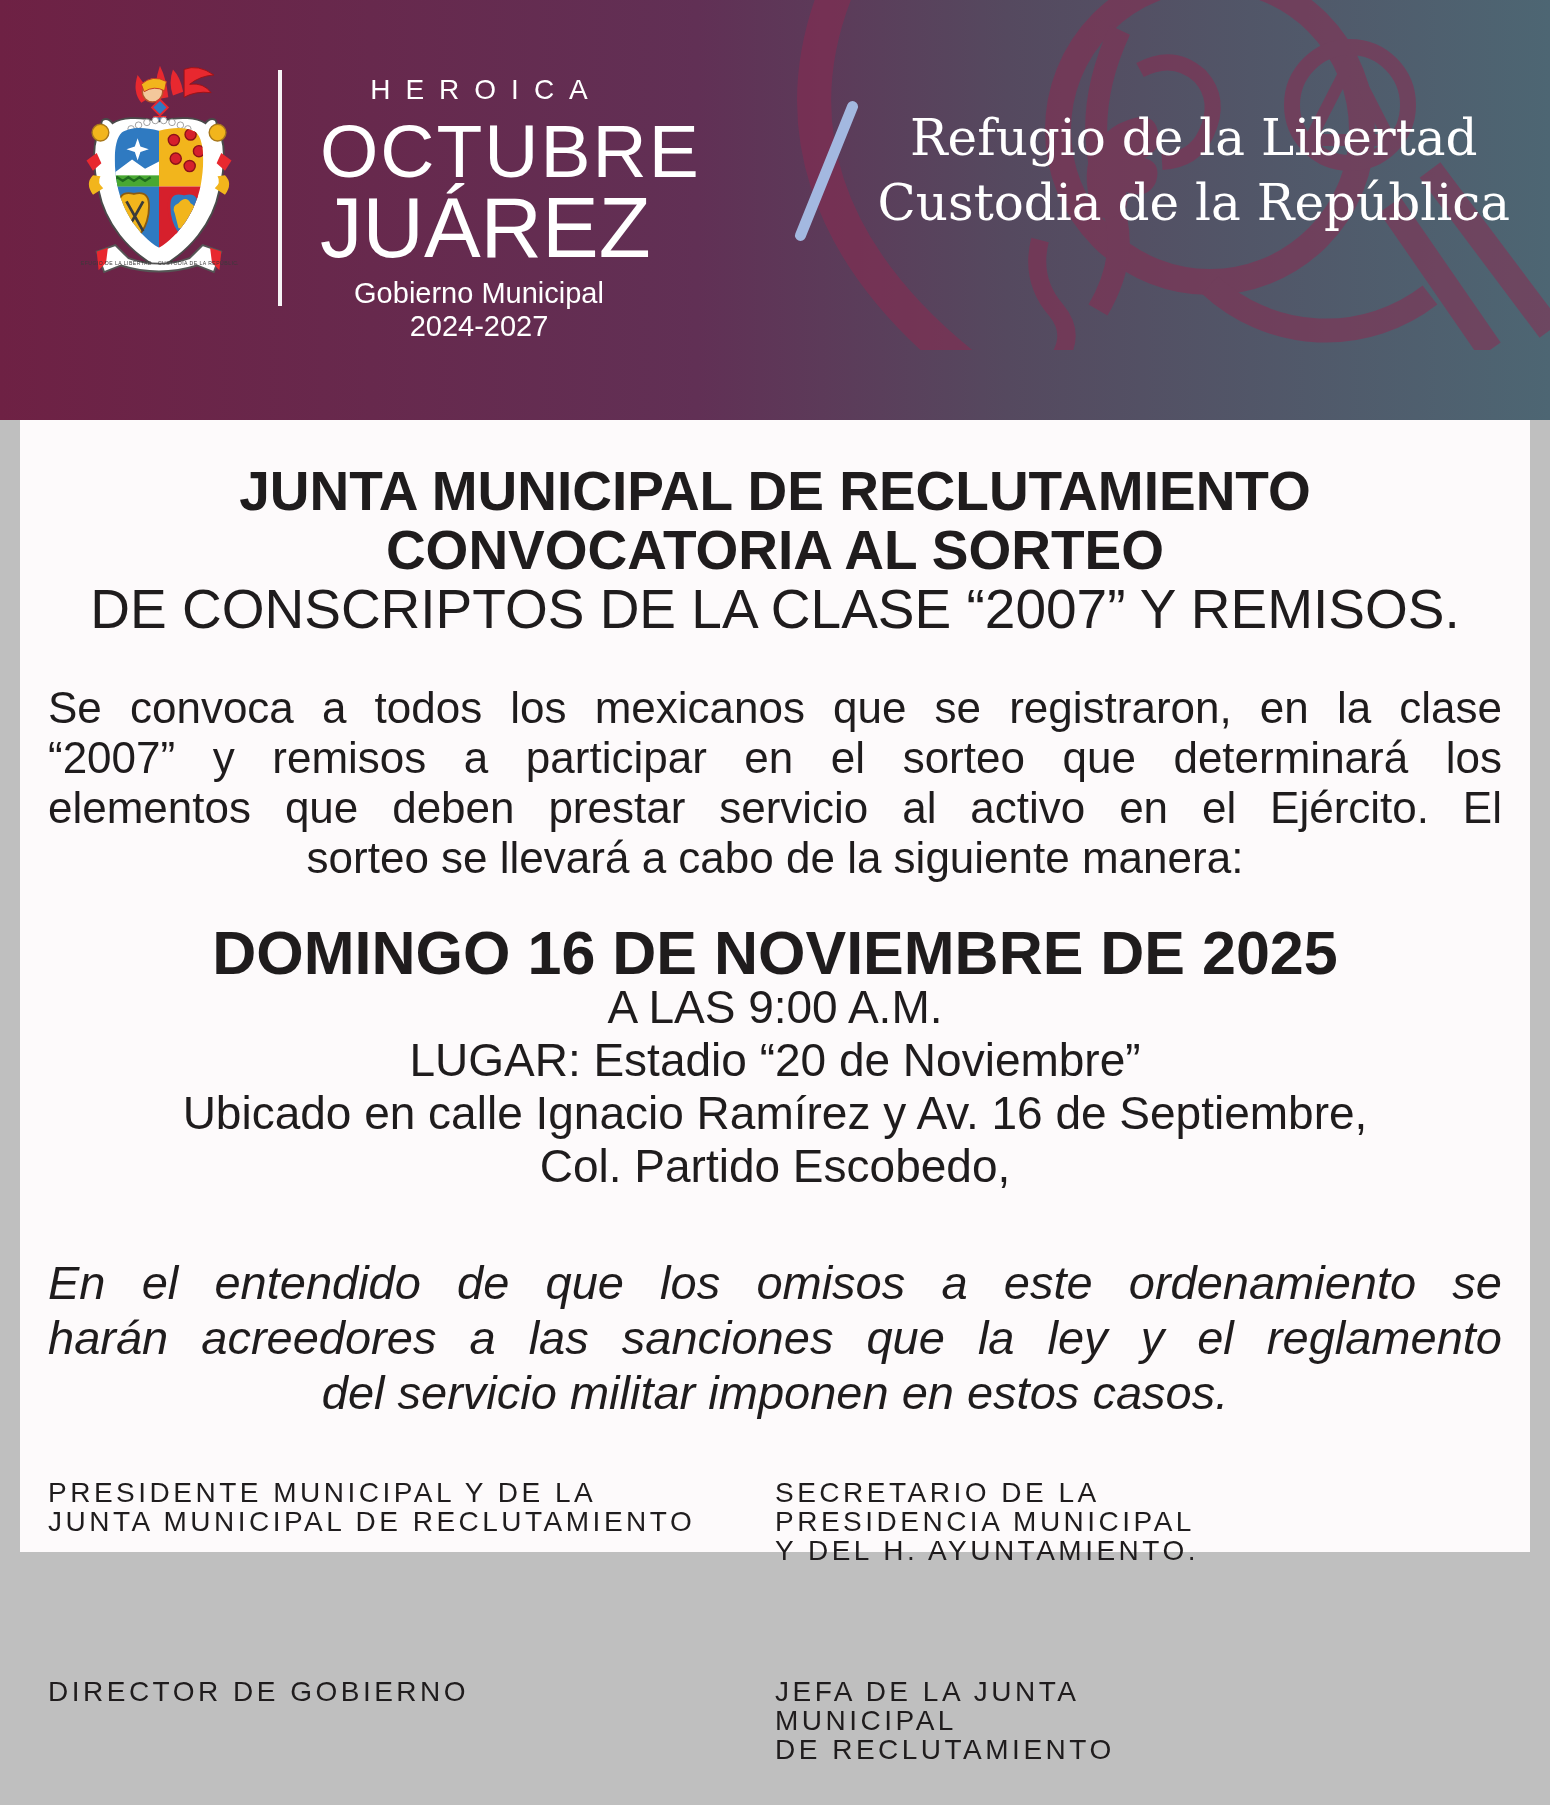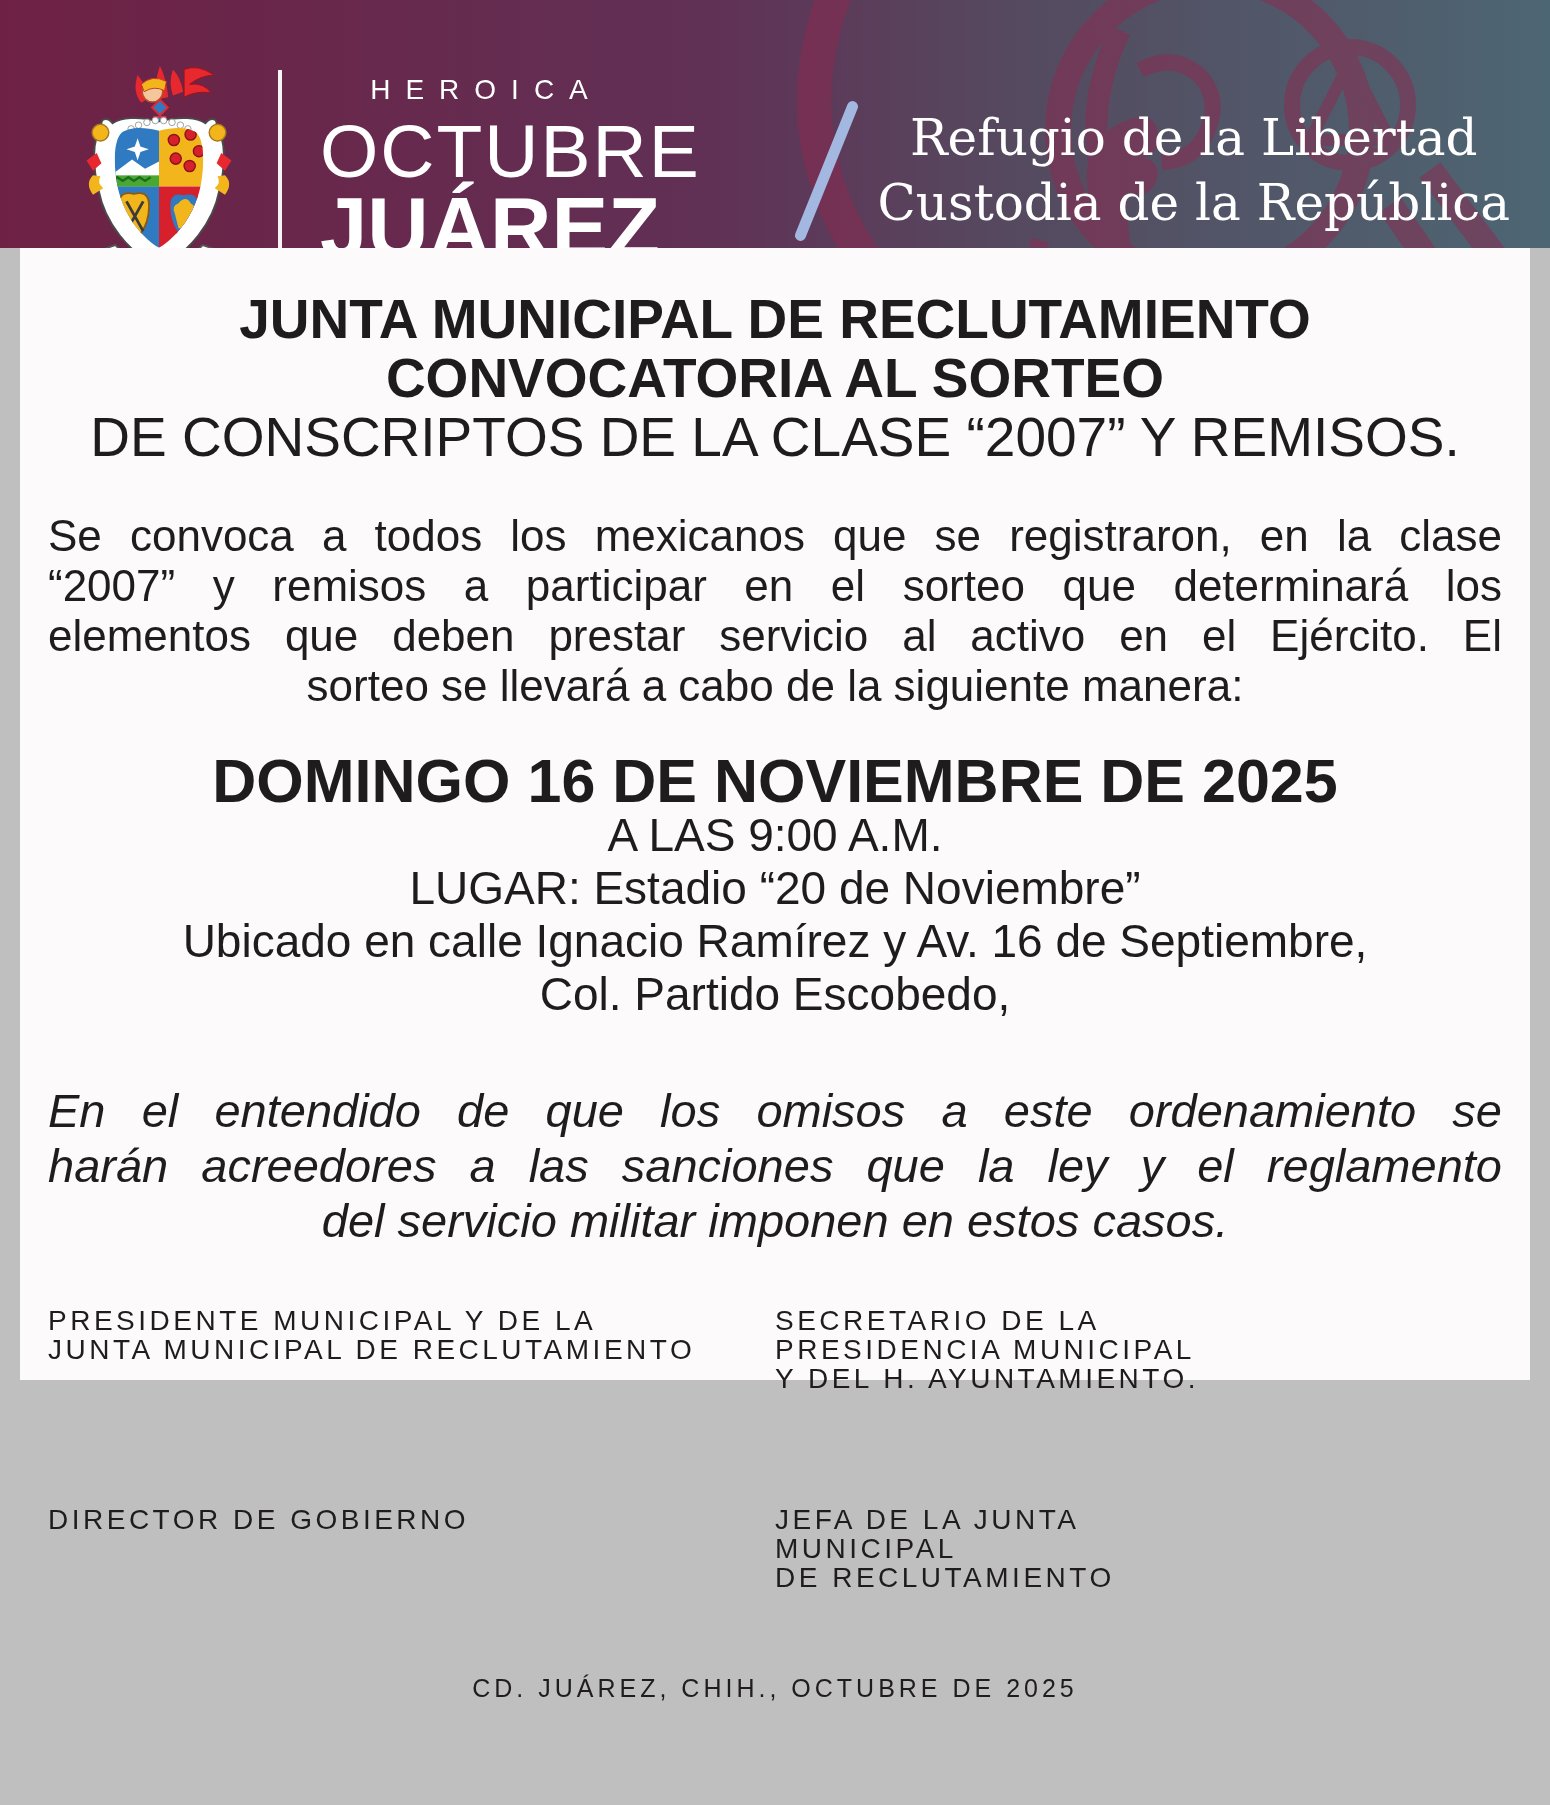--- a/index.html
+++ b/index.html
@@ -5,31 +5,31 @@
   html,body{margin:0;padding:0;}
   body{
     width:1550px;height:1805px;overflow:hidden;
     background:#bfbfbf;
     font-family:"Liberation Sans",sans-serif;
     color:#1f1c1d;
     -webkit-font-smoothing:antialiased;
   }
   
   .header{
-    position:relative;width:1550px;height:248px;
+    position:relative;width:1550px;height:420px;
     background:linear-gradient(90deg,#6e2144 0%,#613055 45%,#55495f 65%,#4d6673 100%);
     overflow:hidden;
   }
   .watermark{position:absolute;right:0;top:0;height:350px;width:760px;opacity:.5;}
   .crest{position:absolute;left:80px;top:60px;}
   .divider{position:absolute;left:278px;top:70px;width:4px;height:236px;background:rgba(255,255,255,.95);}
   .brand{position:absolute;left:320px;top:74px;width:318px;text-align:center;color:#fff;}
   .brand-heroica{font-size:28px;font-weight:400;letter-spacing:15px;padding-left:15px;margin-bottom:8px;}
   .brand-ciudad{font-size:75px;font-weight:300;letter-spacing:2px;line-height:1.0;}
-  .brand-juarez{font-size:85px;font-weight:700;letter-spacing:0px;line-height:0.92;}
+  .brand-juarez{font-size:85px;font-weight:400;letter-spacing:0px;line-height:0.92;}
   .brand-gob{font-size:29px;font-weight:500;margin-top:10px;letter-spacing:0px;}
   .tagline-group{position:absolute;right:40px;top:96px;display:flex;align-items:center;}
   .slash{width:11px;height:150px;background:#a3b8e0;border-radius:6px;transform:rotate(22deg);margin-right:46px;}
   .tagline{font-family:"DejaVu Serif","Liberation Serif",serif;font-size:50px;line-height:1.3;color:#fff;text-align:center;white-space:nowrap;}
   
   .sheet{
     margin:0 20px;height:1132px;background:#fdfafb;
     padding:42px 28px 0;box-sizing:border-box;
   }
   .title-line{font-size:55px;font-weight:800;line-height:59px;text-align:center;}

